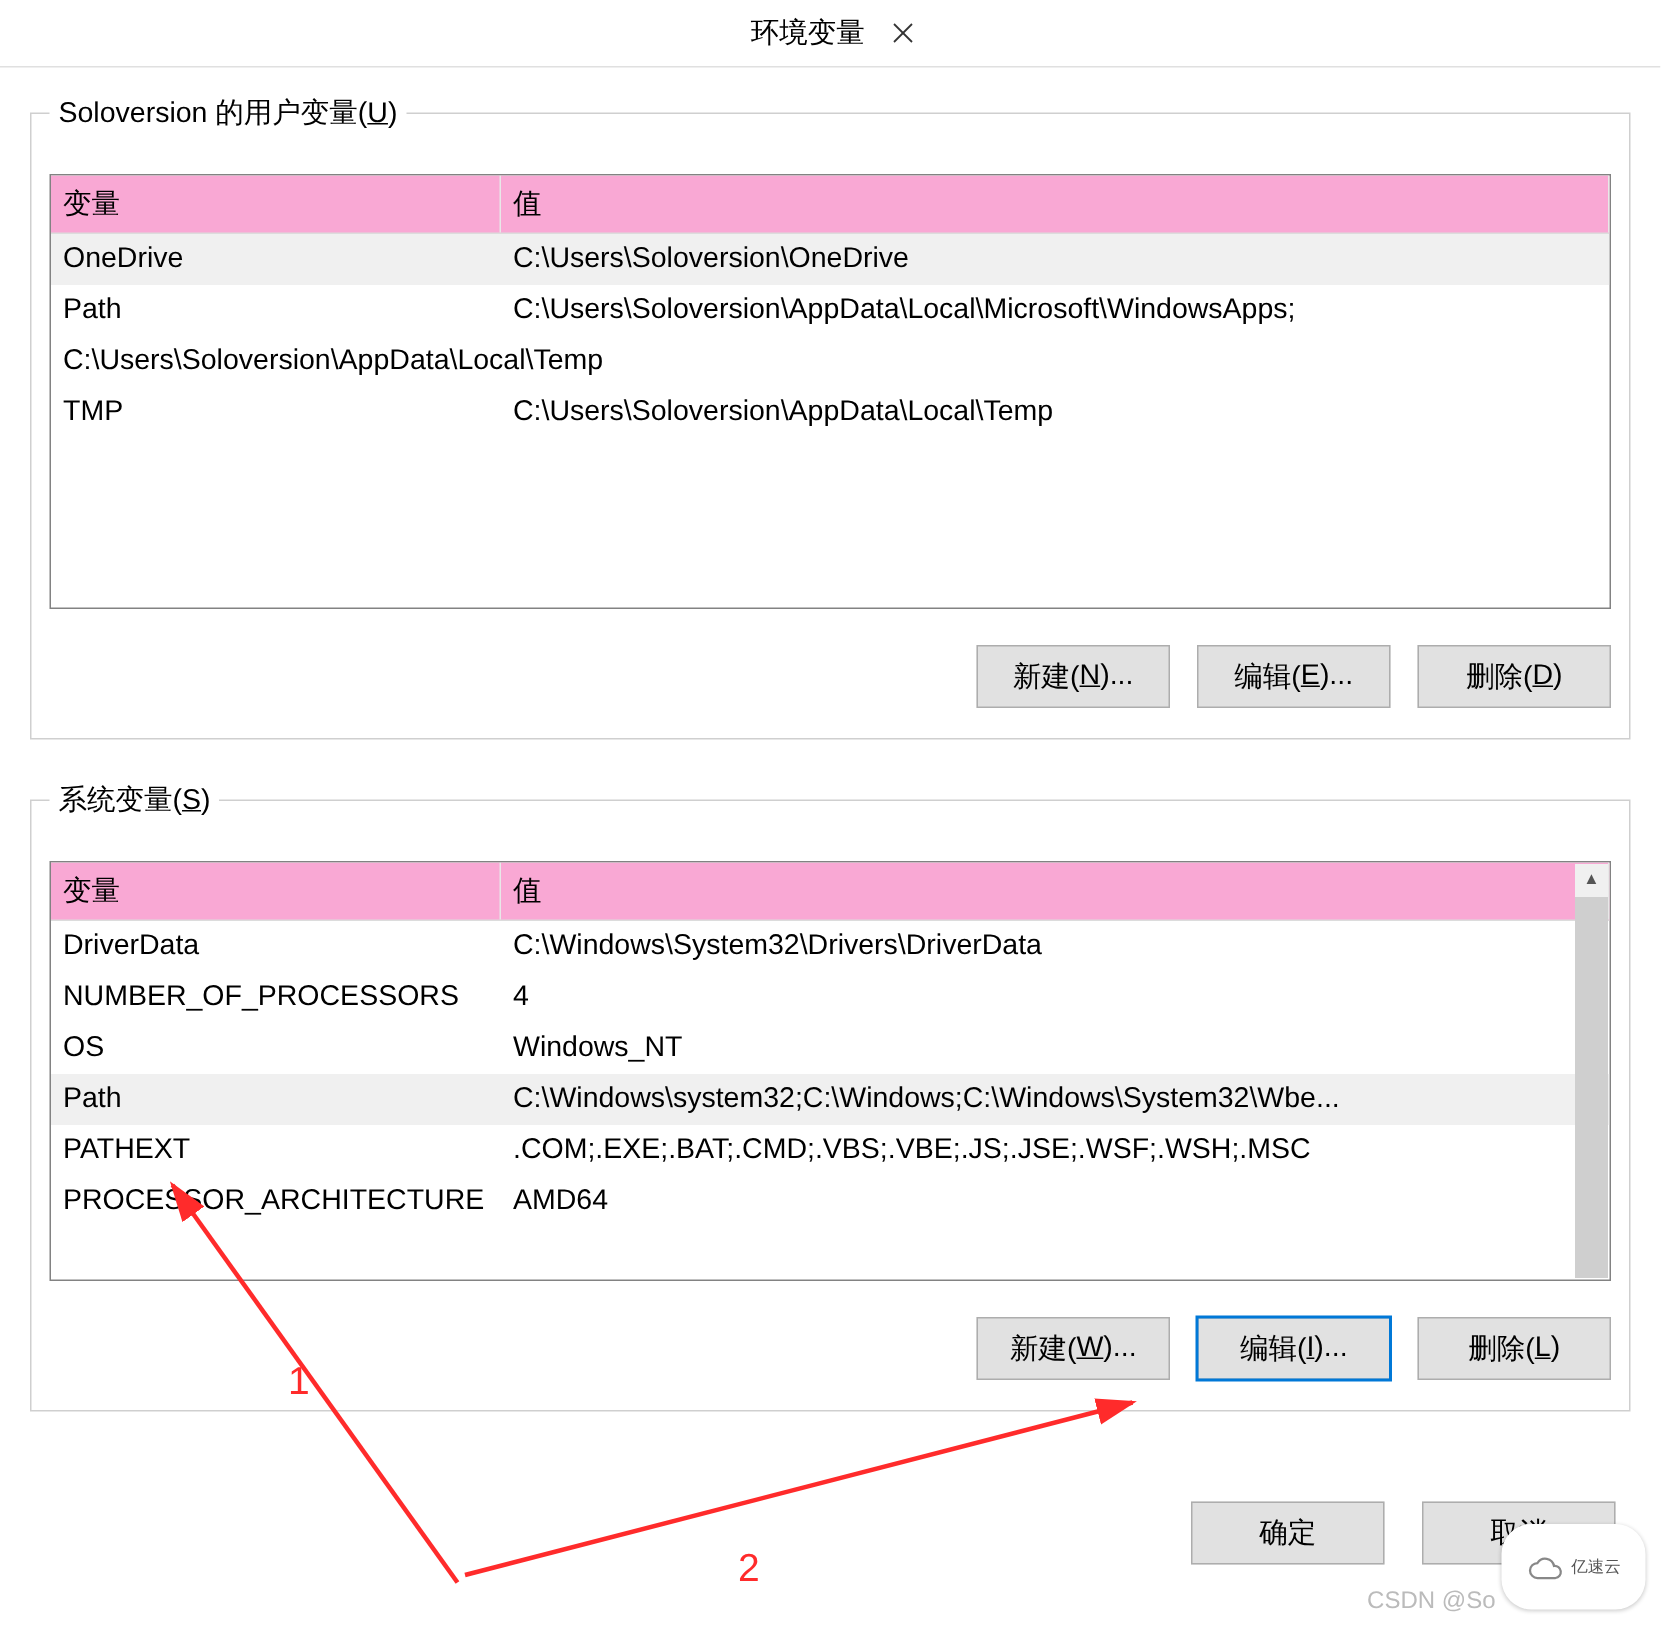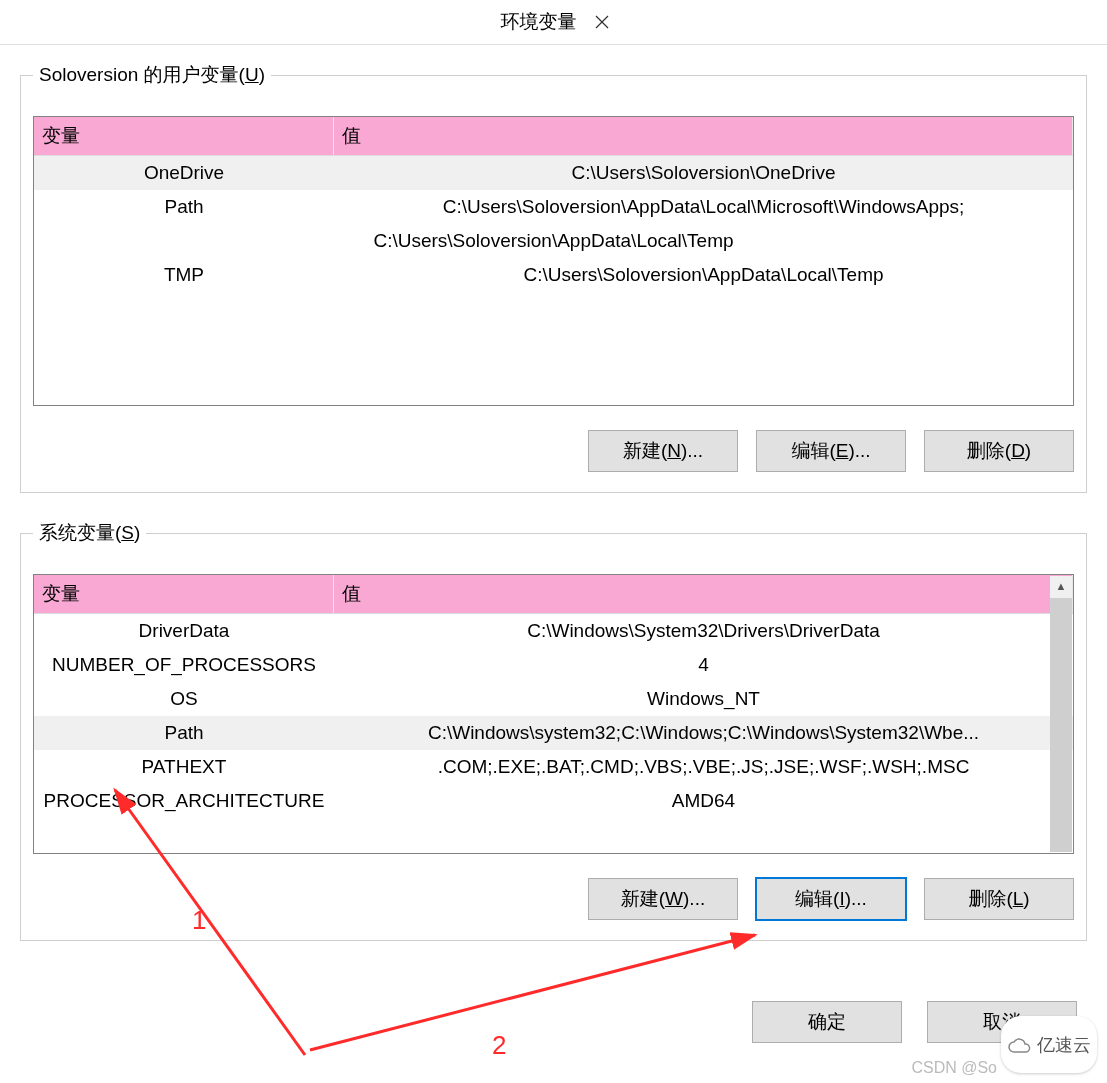--- a/index.html
+++ b/index.html
@@ -54,21 +54,21 @@
     border-bottom: 1px solid #dcdcdc;
     background: #f9a8d4;
   }
   .list-header .col {
     padding: 6px 8px;
     font-size: 19px;
     border-right: 1px solid #e8e8e8;
   }
   .col-var { width: 300px; flex-shrink: 0; }
   .col-val { flex: 1; }
-  .list-body { overflow-y: auto; height: calc(100% - 36px); text-align: center; }
+  .list-body { overflow-y: auto; height: calc(100% - 36px); }
   .row {
     display: flex;
     padding: 3px 0;
     font-size: 19px;
     cursor: default;
   }
   .row.selected { background: #f0f0f0; }
   .row .cell { padding: 3px 8px; white-space: nowrap; overflow: hidden; text-overflow: ellipsis; }
   .row .col-var { width: 300px; flex-shrink: 0; }
   .row .col-val { flex: 1; }
@@ -79,21 +79,21 @@
   }
   .scroll-arrow { font-size: 11px; color: #555; padding: 4px 0; }
   .scroll-thumb { width: 100%; flex: 1; background: #cfcfcf; margin-top: 2px; }
   .button-row {
     display: flex;
     justify-content: flex-end;
     gap: 18px;
     margin-top: 24px;
   }
   .btn {
-    width: 150px; height: 42px;
+    width: 129px; height: 42px;
     background: #e1e1e1;
     border: 1px solid #adadad;
     font-size: 19px;
     font-family: inherit;
     cursor: pointer;
     display: flex; align-items: center; justify-content: center;
   }
   .btn.focused { outline: 2px solid #0078d7; outline-offset: -1px; }
   .dialog-buttons {
     display: flex; justify-content: flex-end; gap: 25px;
@@ -117,21 +117,21 @@
   }
   .logo-badge {
     position: absolute;
     bottom: 10px; right: 10px;
     width: 96px; height: 57px;
     background: #fff;
     border-radius: 20px;
     display: flex; align-items: center; justify-content: center;
     gap: 6px;
     box-shadow: 0 1px 3px rgba(0,0,0,0.2);
-    font-size: 18px;
+    font-size: 11px;
     color: #555;
   }
   .logo-badge svg { flex-shrink: 0; }
 </style>
 </head>
 <body>
 
 <div class="titlebar">
   <div class="title-text">环境变量</div>
   <div class="close-btn">

